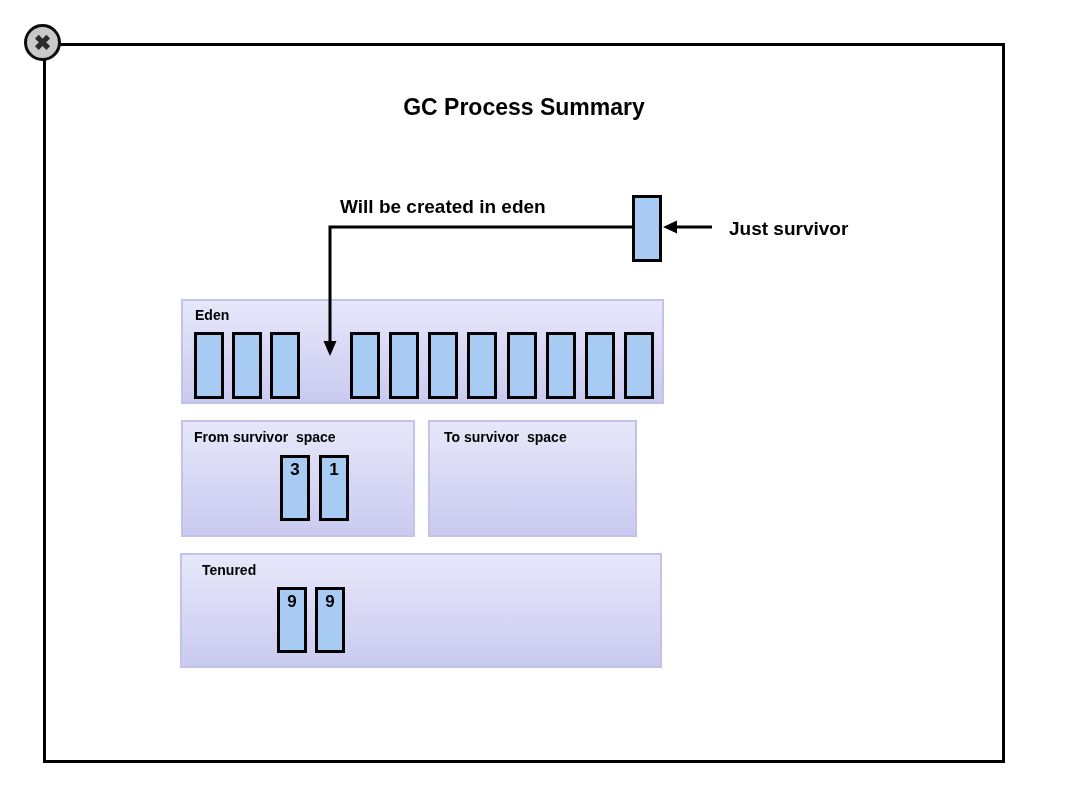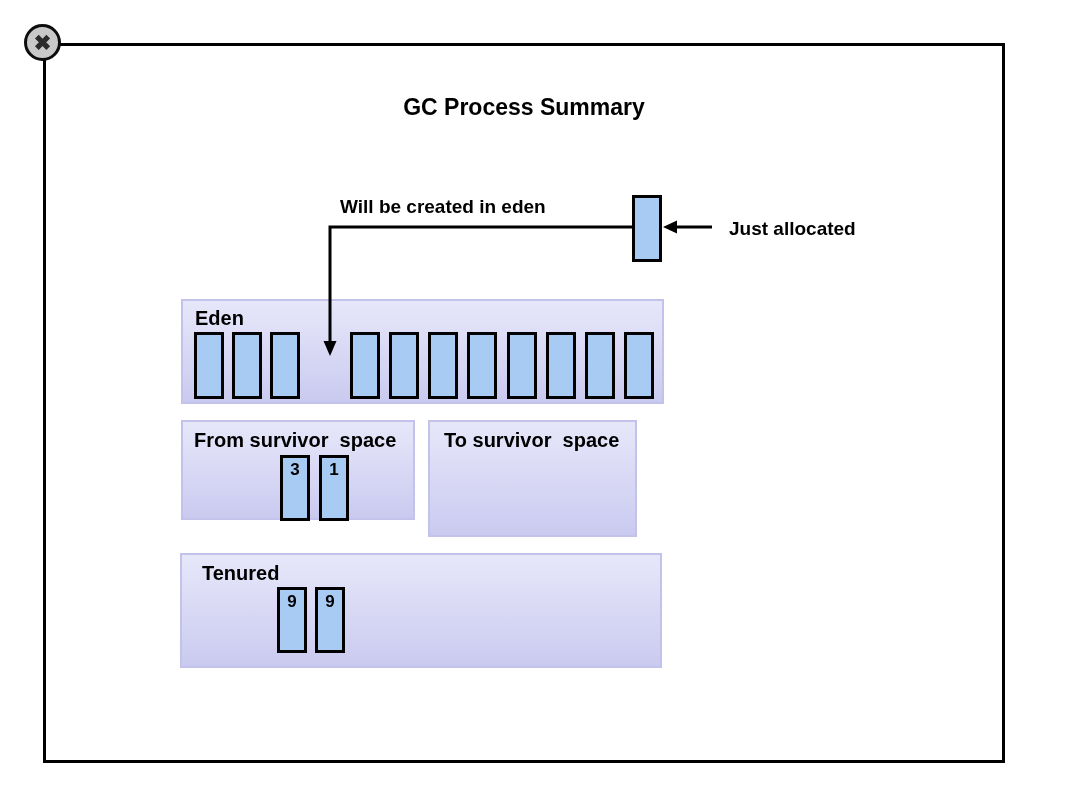--- a/index.html
+++ b/index.html
@@ -48,21 +48,21 @@
     text-align: center;
   }
 
   
   .region {
     background: linear-gradient(180deg, var(--region-top, #E7E7FA) 0%, var(--region-bottom, #CACAF0) 100%);
     border: 2px solid var(--region-border, #C2C2EA);
   }
   .region-label {
     position: absolute;
-    font-size: 20px; font-weight: bold; color: #000;
+    font-size: 14px; font-weight: bold; color: #000;
     white-space: pre;
   }
 
   
   .cell {
     position: absolute;
     width: 30px; height: 67px;
     background: var(--cell-fill, #A8CBF3);
     border: 3px solid #000;
     text-align: center;
@@ -91,40 +91,40 @@
 
 <div class="abs frame"></div>
 
 <div class="abs close-btn">
   <span class="glyph">✖</span>
 </div>
 
 <div class="abs title">GC Process Summary</div>
 
 <div class="abs note-label" style="left:340px; top:196px;">Will be created in eden</div>
-<div class="abs note-label" style="left:729px; top:218px;">Just allocated</div>
+<div class="abs note-label" style="left:729px; top:218px;">Just survivor</div>
 
 <div class="abs allocated-cell"></div>
 
 <div class="abs region" style="left:181px; top:299px; width:483px; height:105px;">
   <span class="region-label" style="left:12px; top:6px;">Eden</span>
   <div class="cell" style="left:11px;  top:31px;"></div>
   <div class="cell" style="left:49px;  top:31px;"></div>
   <div class="cell" style="left:87px;  top:31px;"></div>
   <div class="cell" style="left:167px; top:31px;"></div>
   <div class="cell" style="left:206px; top:31px;"></div>
   <div class="cell" style="left:245px; top:31px;"></div>
   <div class="cell" style="left:284px; top:31px;"></div>
   <div class="cell" style="left:324px; top:31px;"></div>
   <div class="cell" style="left:363px; top:31px;"></div>
   <div class="cell" style="left:402px; top:31px;"></div>
   <div class="cell" style="left:441px; top:31px;"></div>
 </div>
 
-<div class="abs region" style="left:181px; top:420px; width:234px; height:100px;">
+<div class="abs region" style="left:181px; top:420px; width:234px; height:117px;">
   <span class="region-label" style="left:11px; top:7px;">From survivor  space</span>
   <div class="cell short" style="left:97px;  top:33px;">3</div>
   <div class="cell short" style="left:136px; top:33px;">1</div>
 </div>
 
 <div class="abs region" style="left:428px; top:420px; width:209px; height:117px;">
   <span class="region-label" style="left:14px; top:7px;">To survivor  space</span>
 </div>
 
 <div class="abs region" style="left:180px; top:553px; width:482px; height:115px;">

